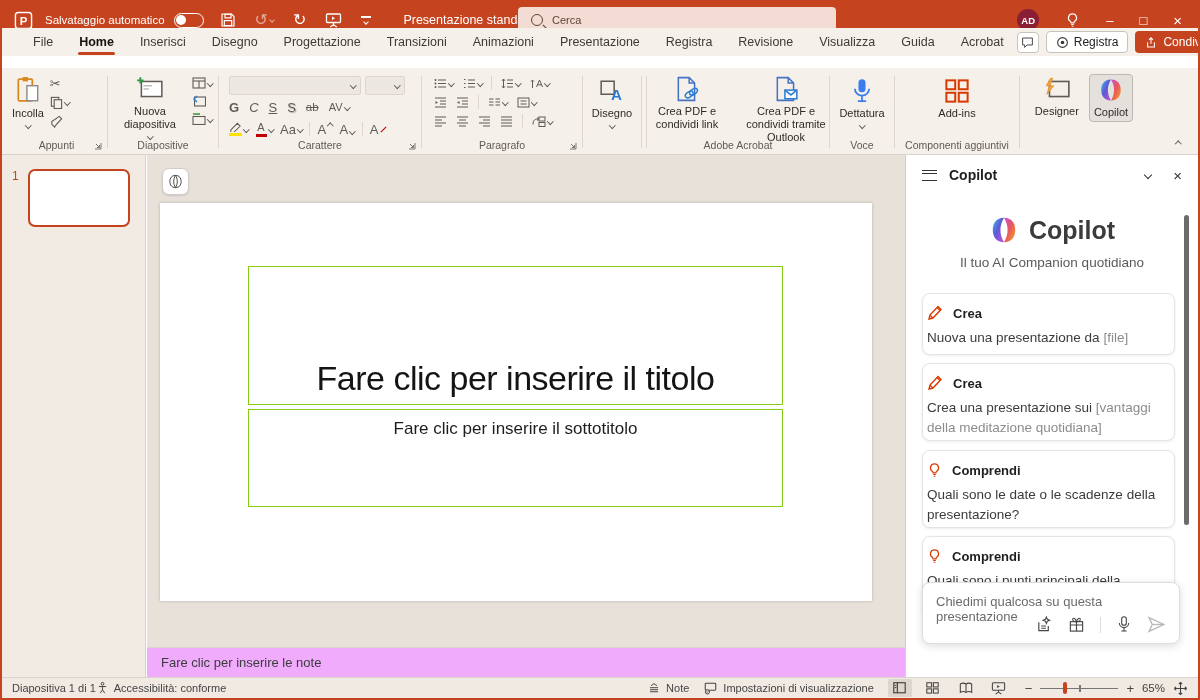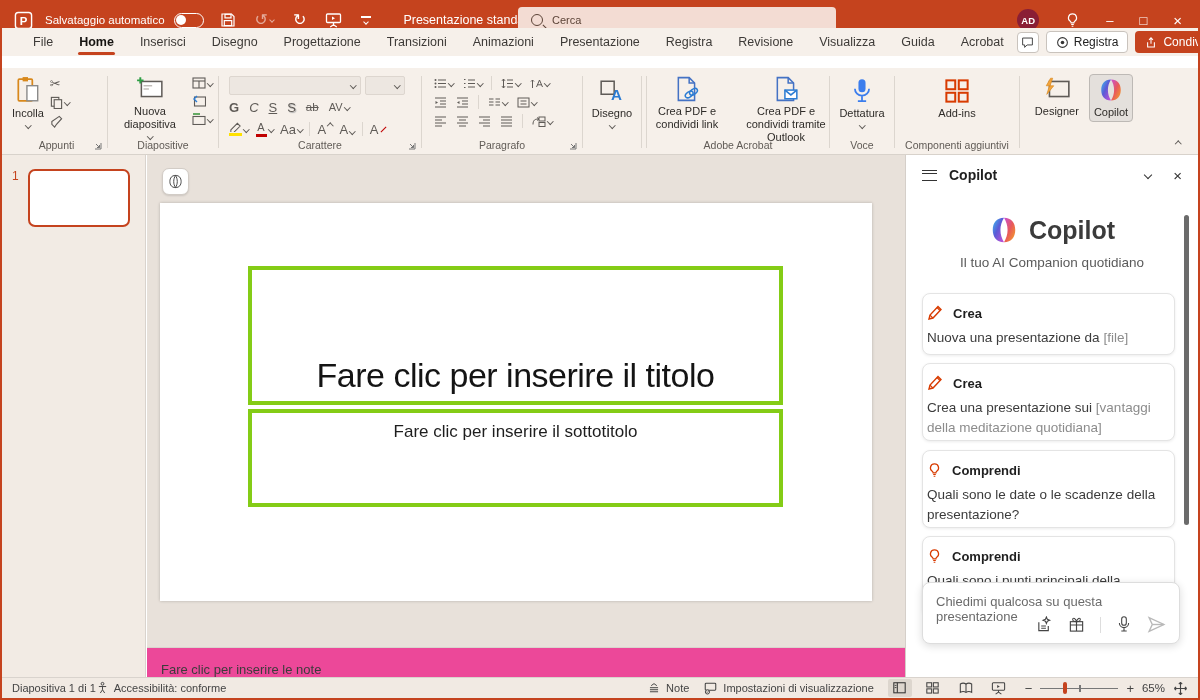--- a/index.html
+++ b/index.html
@@ -70,26 +70,26 @@
   .para-grid{display:flex;flex-direction:column;gap:5px;padding:2px 10px 0 10px}
   .para-row{display:flex;align-items:center;gap:9px}
 
   
   .thumbs{position:absolute;left:2px;top:155px;width:144px;height:522px;background:#F2EBE4;border-right:1px solid #D9D3CD}
   .thumb-num{position:absolute;left:10px;top:14px;font-size:12px;color:#C5431E}
   .thumb{position:absolute;left:26px;top:14px;width:102px;height:58px;background:#fff;border:2px solid #C5431E;border-radius:7px}
   .editor{position:absolute;left:147px;top:155px;width:758px;height:492px;background:#E8E1DA}
   .float-copilot{position:absolute;left:15px;top:13px;width:27px;height:27px;background:#fff;border:1px solid #D2CCC6;border-radius:7px;box-shadow:0 1px 2px rgba(0,0,0,.12);display:flex;align-items:center;justify-content:center}
   .slide{position:absolute;left:13px;top:48px;width:712px;height:398px;background:#fff;box-shadow:0 0 3px rgba(0,0,0,.22)}
-  .ph{position:absolute;border:4px solid #84cc16}
+  .ph{position:absolute;border:1px solid #84cc16}
   .ph-title{left:88px;top:63px;width:535px;height:139px;display:flex;align-items:flex-end;justify-content:center;padding-bottom:6px}
   .ph-title span{font-size:34px;color:#141414;white-space:nowrap;letter-spacing:-.5px}
   .ph-sub{left:88px;top:206px;width:535px;height:98px;display:flex;justify-content:center;padding-top:9px}
   .ph-sub span{font-size:17px;color:#1E1E1E}
-  .notes{position:absolute;left:147px;top:647px;width:758px;height:30px;background:#ec4899;border-top:1px solid #D9D3CD;display:flex;align-items:flex-end;padding-left:14px;font-size:13px;color:#3C3C3C}
+  .notes{position:absolute;left:147px;top:647px;width:758px;height:30px;background:#f0abfc;border-top:1px solid #D9D3CD;display:flex;align-items:center;padding-left:14px;font-size:13px;color:#3C3C3C}
 
   
   .cpanel{position:absolute;left:905px;top:155px;width:293px;height:522px;background:#fff;border-left:1px solid #D5CFC9}
   .cp-header{position:absolute;left:0;top:0;right:0;height:40px;display:flex;align-items:center;padding:0 16px;gap:12px}
   .hamb{width:15px;height:11px;border-top:1.8px solid #333;border-bottom:1.8px solid #333;position:relative}
   .hamb:after{content:"";position:absolute;left:0;right:0;top:2.8px;border-top:1.8px solid #333}
   .cp-title{font-size:14px;font-weight:bold;color:#1F1F1F}
   .cp-hicons{margin-left:auto;display:flex;align-items:center;gap:22px}
   .cvd{width:6px;height:6px;border-right:1.4px solid #333;border-bottom:1.4px solid #333;transform:rotate(45deg);display:inline-block}
   .cp-x{font-size:15px;color:#333}

